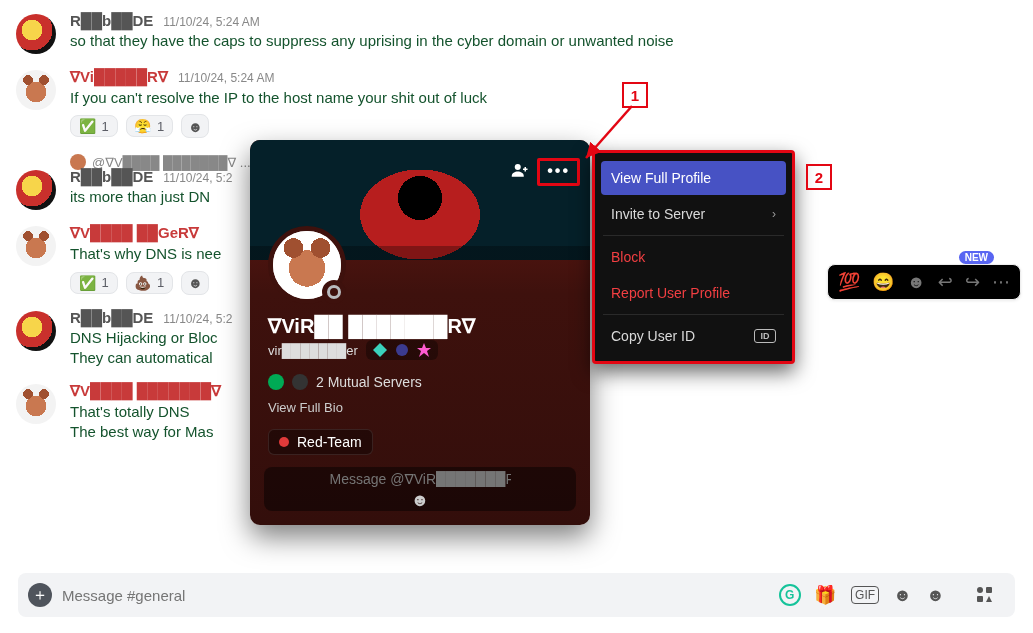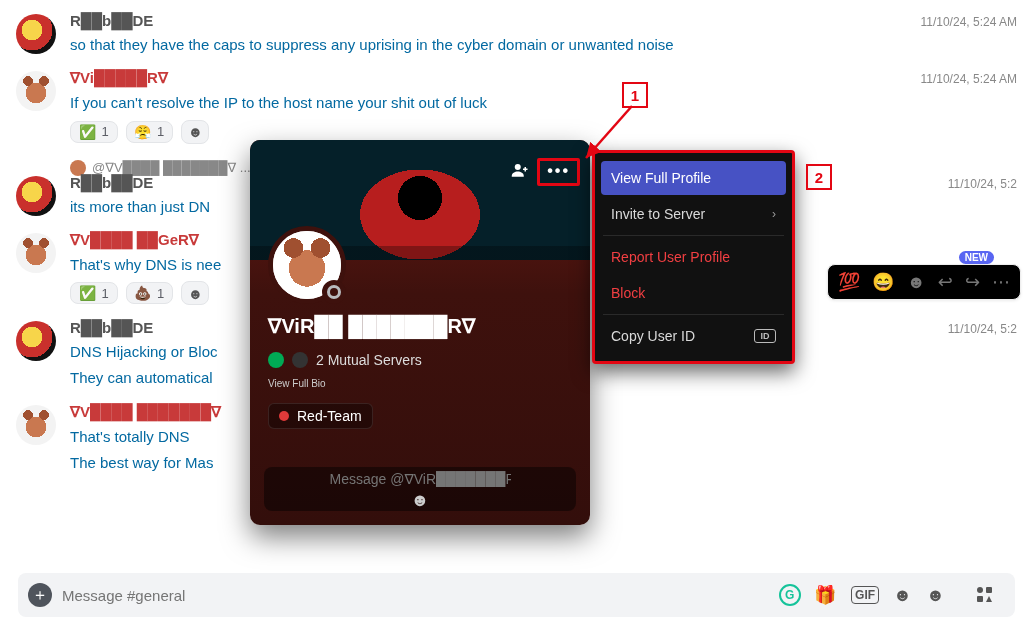--- a/index.html
+++ b/index.html
@@ -23,26 +23,26 @@
   .eagle {
     background: radial-gradient(circle at 40% 40%, #f7d54a 0 30%, #c9302c 30% 60%, #111 60% 100%);
   }
   .mouse {
     background: radial-gradient(circle at 30% 25%, #a05030 0 12%, transparent 12%),
                 radial-gradient(circle at 70% 25%, #a05030 0 12%, transparent 12%),
                 radial-gradient(circle at 50% 55%, #c97850 0 35%, transparent 35%),
                 #f3f3f3;
   }
   .msgbody { flex: 1; }
-  .header { display: flex; align-items: baseline; gap: 26px; margin-bottom: 2px; justify-content: space-between;}
+  .header { display: flex; align-items: baseline; gap: 10px; margin-bottom: 2px;}
   .uname { font-weight: 600; font-size: 15px; }
   .uname.red { color: #c83a3a; }
   .uname.gray { color: #555; }
   .timestamp { font-size: 12px; color: #888; }
-  .text { line-height: 1.35; color: #0369a1; font-size: 15px; margin-top: 6px; }
+  .text { line-height: 1.35; color: #14532d; font-size: 15px; }
   .reactions { display: flex; gap: 8px; margin-top: 6px; align-items: center;}
   .react {
     display: inline-flex; align-items: center; gap: 5px;
     background: #f2f3f5; border: 1px solid #e3e5e8; border-radius: 8px;
     padding: 2px 8px; font-size: 14px; color: #555;
   }
   .react .count { color: #5c5e66; font-size: 13px; }
   .addreact {
     width: 28px; height: 24px; border-radius: 8px; background:#f2f3f5; border:1px solid #e3e5e8;
     display:inline-flex; align-items:center; justify-content:center; color:#555;
@@ -139,21 +139,21 @@
   .status-ring::after{content:"";width:8px;height:8px;border-radius:50%;background:#3e110d;}
   .card-body{ padding: 54px 18px 14px 18px; font-size:14px;}
   .card-name{ font-weight:800; font-size:20px; }
   .card-handle{ font-size:13px; color:#ddd; margin-top:2px; display:flex; align-items:center; gap:8px;}
   .badges{ display:inline-flex; gap:6px; background:rgba(0,0,0,.35); padding:2px 6px; border-radius:6px;}
   .badge{width:16px;height:16px;}
   .mutual{ margin-top:14px; font-size:14px; color:#ddd; display:flex; align-items:flex-start; gap:8px;}
   .mutual .mc{width:16px;height:16px;border-radius:50%;background:#0a5;}
   .bio{ margin-top:12px; color:#eee;}
   .bio a{ color:#2aa7ff; text-decoration:none;}
-  .viewfull{ margin-top:10px; font-size:10px; color:#ccc;}
+  .viewfull{ margin-top:10px; font-size:13px; color:#ccc;}
   .role{
     margin-top:14px; display:inline-flex; align-items:center; gap:8px;
     background:rgba(0,0,0,.35); border:1px solid rgba(255,255,255,.1);
     padding:4px 10px; border-radius:6px; font-size:14px;
   }
   .role .dot{width:10px;height:10px;border-radius:50%;background:#e03a3a;}
   .card-msg{
     position:absolute; left:14px; right:14px; bottom:14px; height:44px;
     background:rgba(0,0,0,.45); border-radius:8px; display:flex; align-items:center; padding:0 12px;flex-direction:column;
   }
@@ -299,21 +299,21 @@
   <span class="hb">↪</span>
   <span class="hb">⋯</span>
 </div>
 
 <div class="composer">
   <div class="plus">＋</div>
   <input placeholder="Message #general" style="">
   <div class="cactions">
     <span class="grammarly">G</span>
     <span>🎁</span>
-    <span style="font-size:12px;border:1.5px solid #555;border-radius:4px;padding:1px 3px;font-weight:bold;">GIF</span>
+    <span style="font-size:12px;border:1.5px solid #555;border-radius:4px;padding:1px 3px;font-weight:normal;">GIF</span>
     <span>☻</span>
     <span>☻</span>
   </div>
   <div class="apps">
     <svg width="18" height="18" viewBox="0 0 18 18">
         <circle cx="4" cy="4" r="3" fill="#555"></circle>
         <rect x="10" y="1" width="6" height="6" rx="1" fill="#555"></rect>
         <rect x="1" y="10" width="6" height="6" rx="1" fill="#555"></rect>
         <polygon points="13,10 16,16 10,16" fill="#555"></polygon>
       </svg>
@@ -333,20 +333,34 @@
       </span>
       <span class="ic more-outline" style="letter-spacing:2px;font-weight:bold;">•••</span>
     </div>
   </div>
   <div class="avatar-lg">
       <div class="mouse-big"></div>
     </div>
   <div class="status-ring"></div>
   <div class="card-body">
     <div class="card-name">∇ViR██ ███████R∇</div>
+    <div class="card-handle">
+      <span>vir███████er</span>
+      <span class="badges">
+        <svg class="badge" viewBox="0 0 16 16">
+            <polygon points="8,1 15,8 8,15 1,8" fill="#3ad1bb"></polygon>
+          </svg>
+        <svg class="badge" viewBox="0 0 16 16">
+            <circle cx="8" cy="8" r="6" fill="#3b3b8f"></circle>
+          </svg>
+        <svg class="badge" viewBox="0 0 16 16">
+            <polygon points="8,1 10,6 15,6 11,9 13,15 8,11 3,15 5,9 1,6 6,6" fill="#ff5bd1"></polygon>
+          </svg>
+      </span>
+    </div>
     <div class="mutual">
       <span class="mc"></span>
         <span style="width:16px;height:16px;border-radius:50%;background:#333;"></span>
       <span>2 Mutual Servers</span>
     </div>
     <div class="viewfull">View Full Bio</div>
     <div class="role">
       <span class="dot"></span>
       <span>Red-Team</span>
     </div>
@@ -357,22 +371,22 @@
   </div>
 </div>
 
 <div class="ctx ctx-outline">
   <div class="item hl">View Full Profile</div>
   <div class="item">
     <span>Invite to Server</span>
       <span class="chev">›</span>
   </div>
   <div class="sep"></div>
+  <div class="item danger">Block</div>
   <div class="item danger">Report User Profile</div>
-  <div class="item danger">Block</div>
   <div class="sep"></div>
   <div class="item">
     <span>Copy User ID</span>
       <span class="idic">ID</span>
   </div>
 </div>
 
 <div class="anno-box" style="left:622px; top:82px;">1</div>
 <svg class="arrow" style="left:580px; top:100px;">
   <defs>

